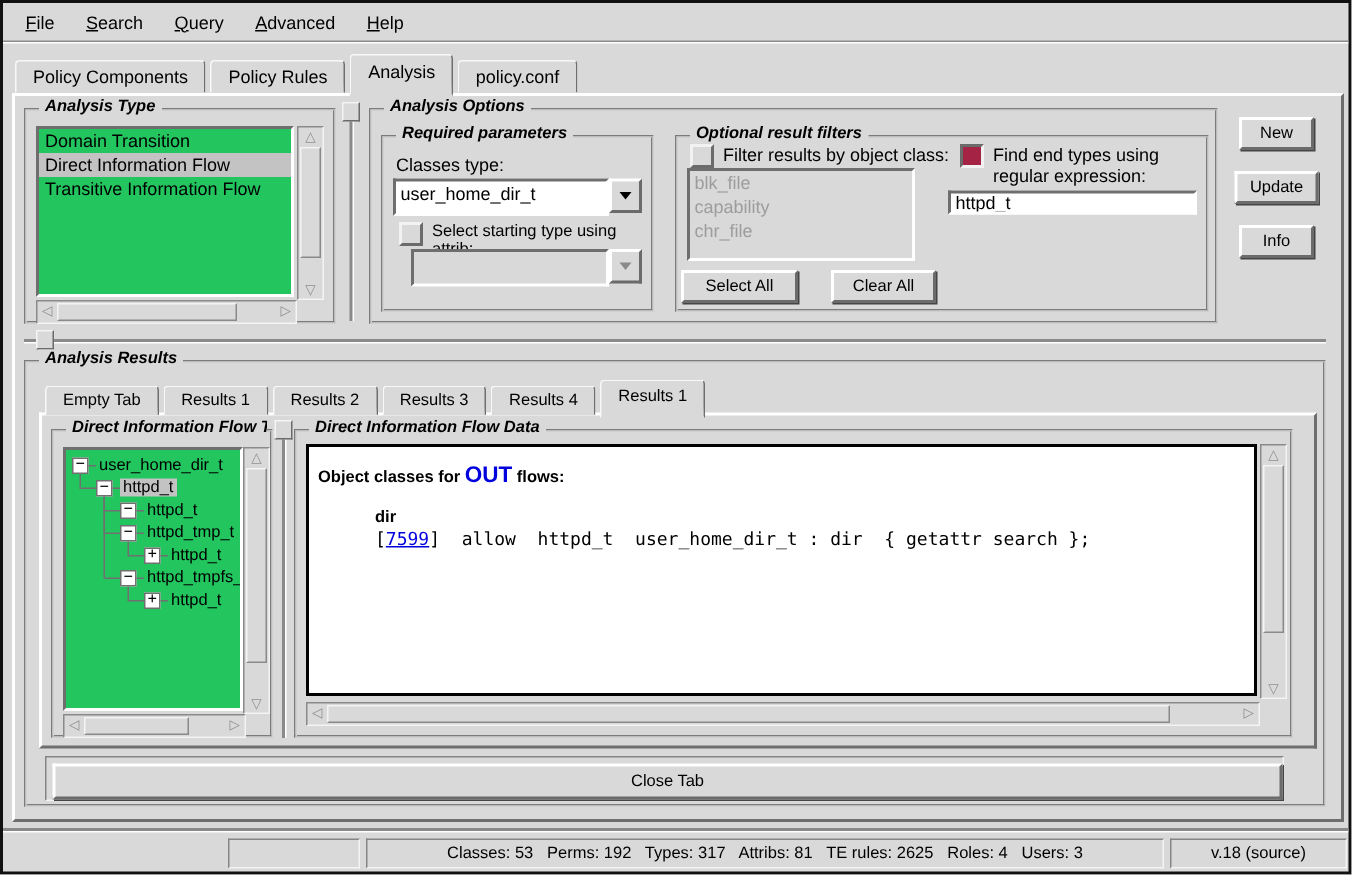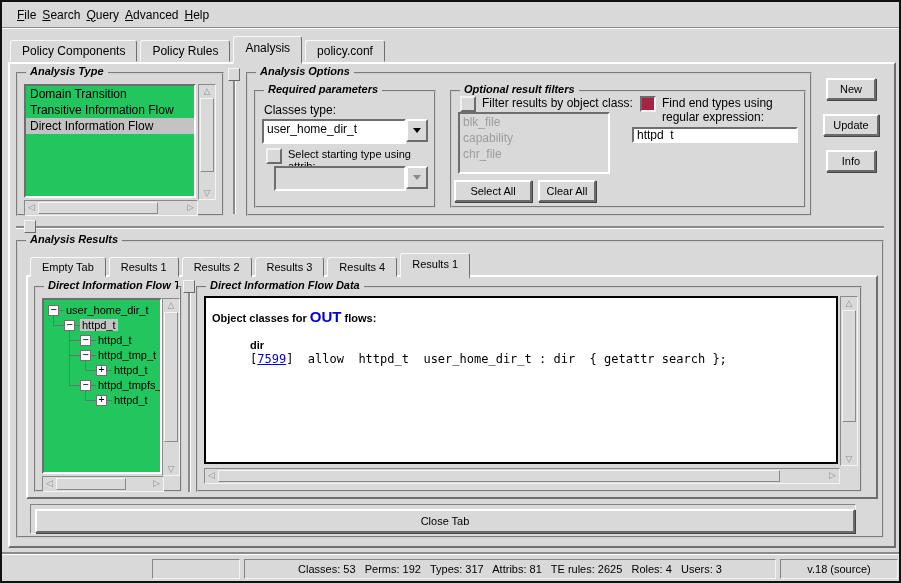--- a/index.html
+++ b/index.html
@@ -9,21 +9,21 @@
   .abs{position:absolute;box-sizing:border-box;}
   
   .raised{border:2px solid;border-color:#ffffff #6e6e6e #6e6e6e #ffffff;}
   .sunken{border:2px solid;border-color:#6e6e6e #ffffff #ffffff #6e6e6e;}
   .sunken1{border:1px solid;border-color:#858585 #f4f4f4 #f4f4f4 #858585;}
   .lframe{border:2px groove #cfcfcf;}
   .lframe-title{position:absolute;top:-9px;left:8px;background:#d9d9d9;padding:0 4px;
     font-weight:bold;font-style:italic;font-size:11px;white-space:nowrap;}
   
   .menubar{top:0;left:0;right:0;height:26px;display:flex;align-items:center;
-    padding-left:12px;border-bottom:1px solid #8a8a8a;box-shadow:0 1px 0 #fff;}
+    padding-left:12px;gap:15px;border-bottom:1px solid #8a8a8a;box-shadow:0 1px 0 #fff;}
   .menu-item{padding:2px 3px;font-size:12px;cursor:default;}
   .mn{text-decoration:underline;}
   
   .tabrow{display:flex;align-items:flex-end;gap:3px;}
   .tab{background:#d9d9d9;border:1px solid;border-color:#f8f8f8 #6e6e6e #d9d9d9 #f8f8f8;
     border-radius:3px 3px 0 0;padding:0 11px;height:20px;line-height:20px;font-size:12px;
     position:relative;z-index:1;}
   .tab.active{height:25px;line-height:23px;z-index:3;margin-bottom:-2px;
     border-bottom:2px solid #d9d9d9;}
   .rtab{font-size:11px;height:18px;line-height:18px;}
@@ -107,22 +107,22 @@
       <div class="tab ">policy.conf</div>
     </div>
 
   <div class="abs raised main-panel"></div>
 
   <div class="abs lframe" style="top:70px;left:14px;width:208px;height:144px;">
     <span class="lframe-title">Analysis Type</span>
   </div>
   <div class="abs sunken white" style="top:82px;left:22px;width:172px;height:114px;overflow:hidden;" id="atype-list">
       <div class="list-item">Domain Transition</div>
+      <div class="list-item sel">Direct Information Flow</div>
       <div class="list-item">Transitive Information Flow</div>
-      <div class="list-item sel">Direct Information Flow</div>
     </div>
   <div class="sbv" style="top:82px;left:196px;width:16px;height:114px;">
     <span class="sb-ar" style="top:0;">△</span>
     <div class="sb-th" style="top:13px;left:1px;right:1px;height:72px;"></div>
     <span class="sb-ar" style="bottom:0;">▽</span>
   </div>
   <div class="sbh" style="top:198px;left:22px;width:172px;height:14px;">
     <span class="sb-ar" style="left:0;">◁</span>
     <div class="sb-th" style="left:13px;top:1px;bottom:1px;width:118px;"></div>
     <span class="sb-ar" style="right:0;">▷</span>
@@ -162,21 +162,21 @@
   <div class="abs chkrow" style="top:94px;left:458px;width:210px;">
     <div class="chk"></div>
     <span style="font-size:12px;">Filter results by object class:</span>
   </div>
   <div class="abs sunken" style="top:110px;left:456px;width:152px;height:62px;overflow:hidden;" id="objclass-list">
       <div class="obj-item">blk_file</div>
       <div class="obj-item">capability</div>
       <div class="obj-item">chr_file</div>
     </div>
   <div class="abs btn" style="top:178px;left:452px;width:78px;height:22px;text-align:center;">Select All</div>
-  <div class="abs btn" style="top:178px;left:536px;width:58px;height:22px;">Clear All</div>
+  <div class="abs btn" style="top:178px;left:552px;width:70px;height:22px;">Clear All</div>
   <div class="abs chkrow" style="top:94px;left:638px;width:168px;">
     <div class="chk checked"></div>
     <span style="font-size:12px;">Find end types using regular expression:</span>
   </div>
   <input class="abs" style="top: 125px; left: 630px; width: 166px; height: 16px; background: rgb(255, 255, 255); border-width: 2px; border-style: solid; border-image: initial; border-color: rgb(110, 110, 110) rgb(255, 255, 255) rgb(255, 255, 255) rgb(110, 110, 110); font: 12px &quot;Liberation Sans&quot;, sans-serif; padding: 1px 3px;" value="httpd_t">
 
   <div class="abs btn" style="top:76px;left:824px;width:50px;height:22px;">New</div>
   <div class="abs btn" style="top:112px;left:821px;width:56px;height:22px;">Update</div>
   <div class="abs btn" style="top:148px;left:824px;width:50px;height:22px;">Info</div>
 

